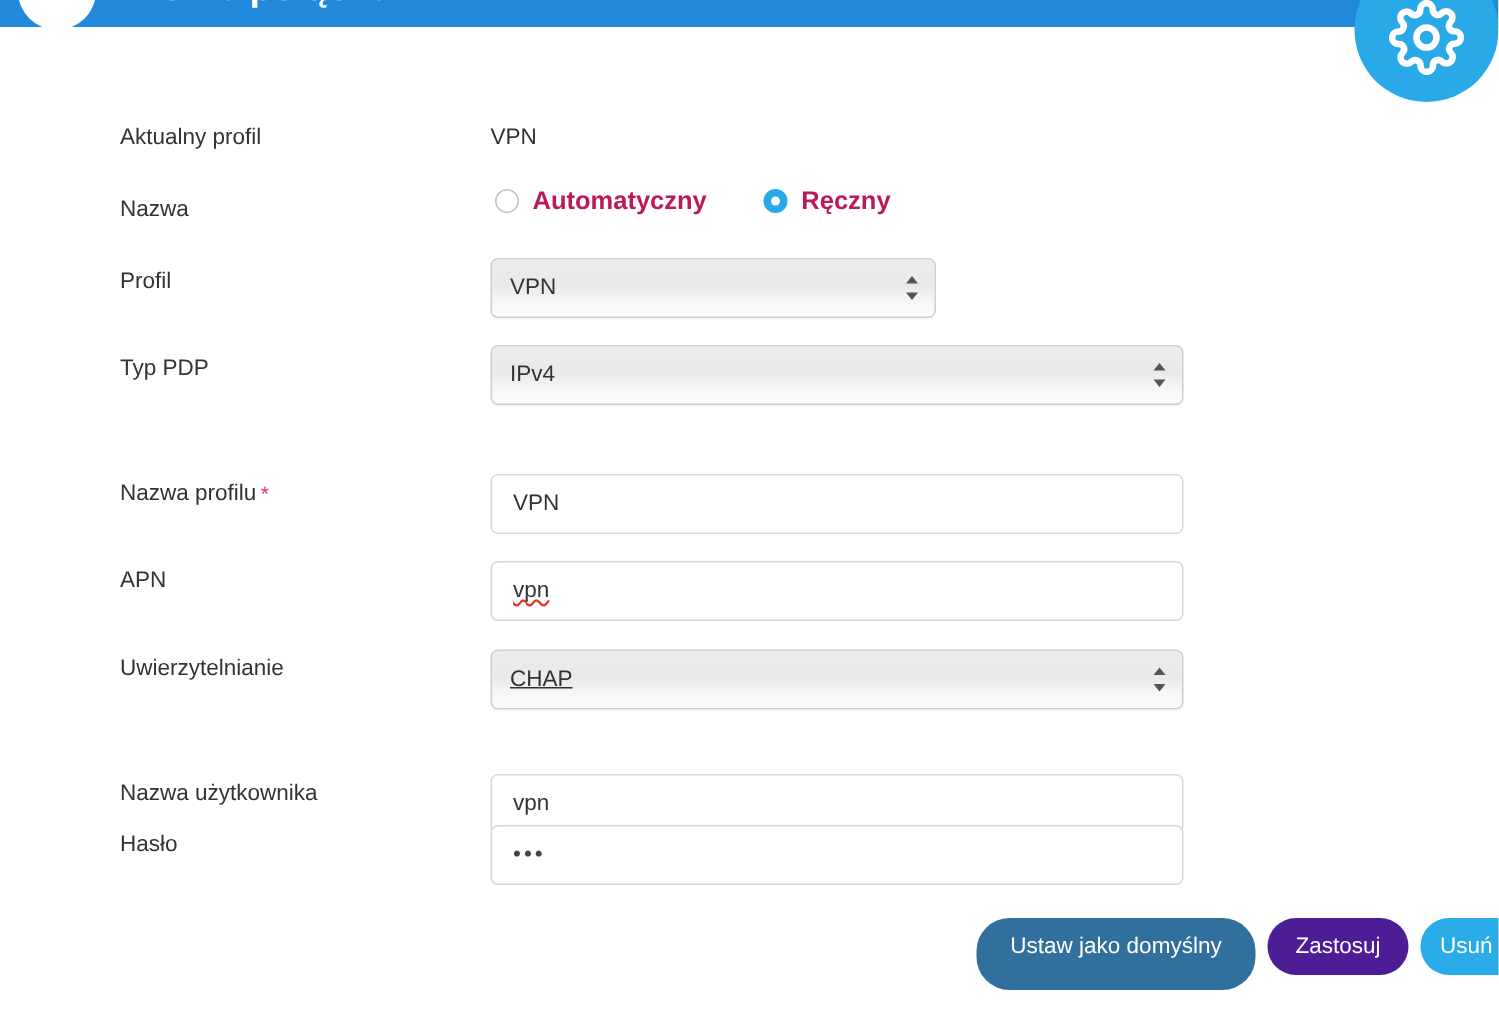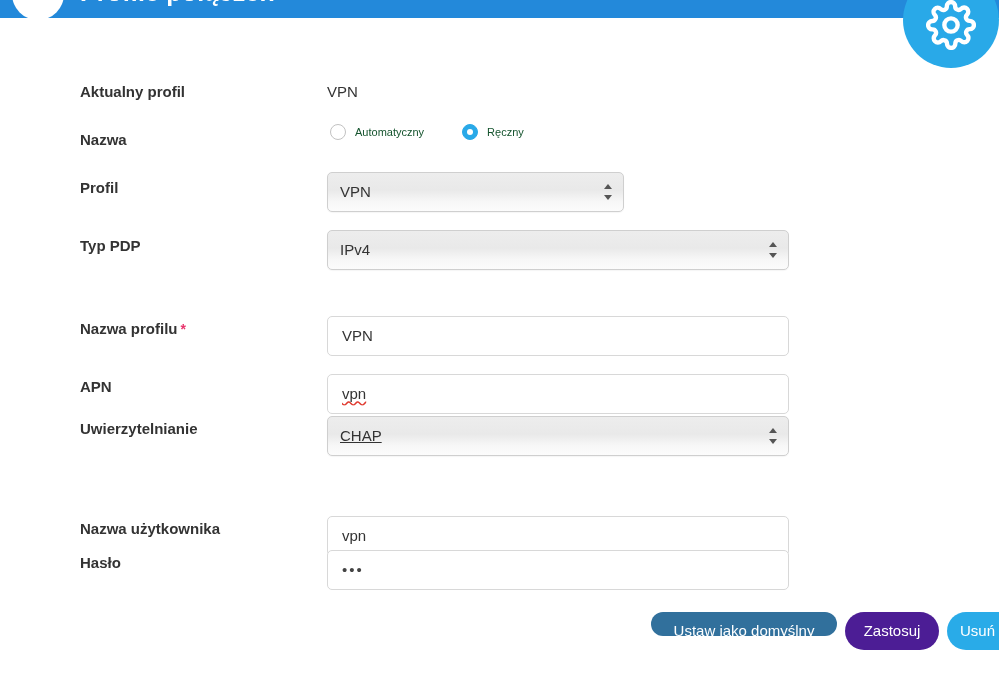--- a/index.html
+++ b/index.html
@@ -75,21 +75,20 @@
     height: 48px;
   }
   .label {
     position: absolute;
     left: 80px;
     top: 0;
     font-size: 15px;
     color: #333333;
     line-height: 20px;
     white-space: nowrap;
-    font-weight: bold;
   }
   .req-star {
     color: #e8356d;
     font-size: 14px;
     vertical-align: top;
     margin-left: 3px;
   }
   .static-value {
     position: absolute;
     left: 327px;
@@ -131,23 +130,24 @@
     content: "";
     position: absolute;
     left: 4px;
     top: 4px;
     width: 6px;
     height: 6px;
     border-radius: 50%;
     background: #ffffff;
   }
   .radio-label {
-    font-size: 11px;
-    color: #14532d;
-    white-space: nowrap;
+    font-size: 17px;
+    color: #be185d;
+    white-space: nowrap;
+    font-weight: bold;
   }
 
   
   .select {
     position: absolute;
     box-sizing: border-box;
     height: 40px;
     border: 1px solid #cfcfcf;
     border-radius: 5px;
     background: linear-gradient(to bottom, #ededed 0%, #e9e9e9 45%, #f7f7f7 75%, #fcfcfc 100%);
@@ -213,21 +213,21 @@
     font-family: "Liberation Sans", sans-serif;
     font-size: 15px;
     text-align: center;
     white-space: nowrap;
     cursor: pointer;
   }
   .btn-default {
     left: 651px;
     top: 612px;
     width: 186px;
-    height: 24px;
+    height: 48px;
     line-height: 38px;
     background: #31709c;
   }
   .btn-apply {
     left: 845px;
     top: 612px;
     width: 94px;
     height: 38px;
     line-height: 38px;
     background: #4c1d95;
@@ -309,21 +309,21 @@
     <div class="textbox" style="left:327px; top:-3px; width:462px;">VPN</div>
   </div>
 
   <div class="row" style="top:359px;">
     <div class="label">APN</div>
     <div class="textbox" style="left:327px; top:-3px; width:462px;">
       <span class="spellerr">vpn</span>
     </div>
   </div>
 
-  <div class="row" style="top:401px;">
+  <div class="row" style="top:418px;">
     <div class="label">Uwierzytelnianie</div>
     <div class="select" style="left:327px; top:-3px; width:462px;text-decoration:underline;">
       <span>CHAP</span>
       <span class="spinner">
         <span class="up"></span>
           <span class="dn"></span>
       </span>
     </div>
   </div>
 

